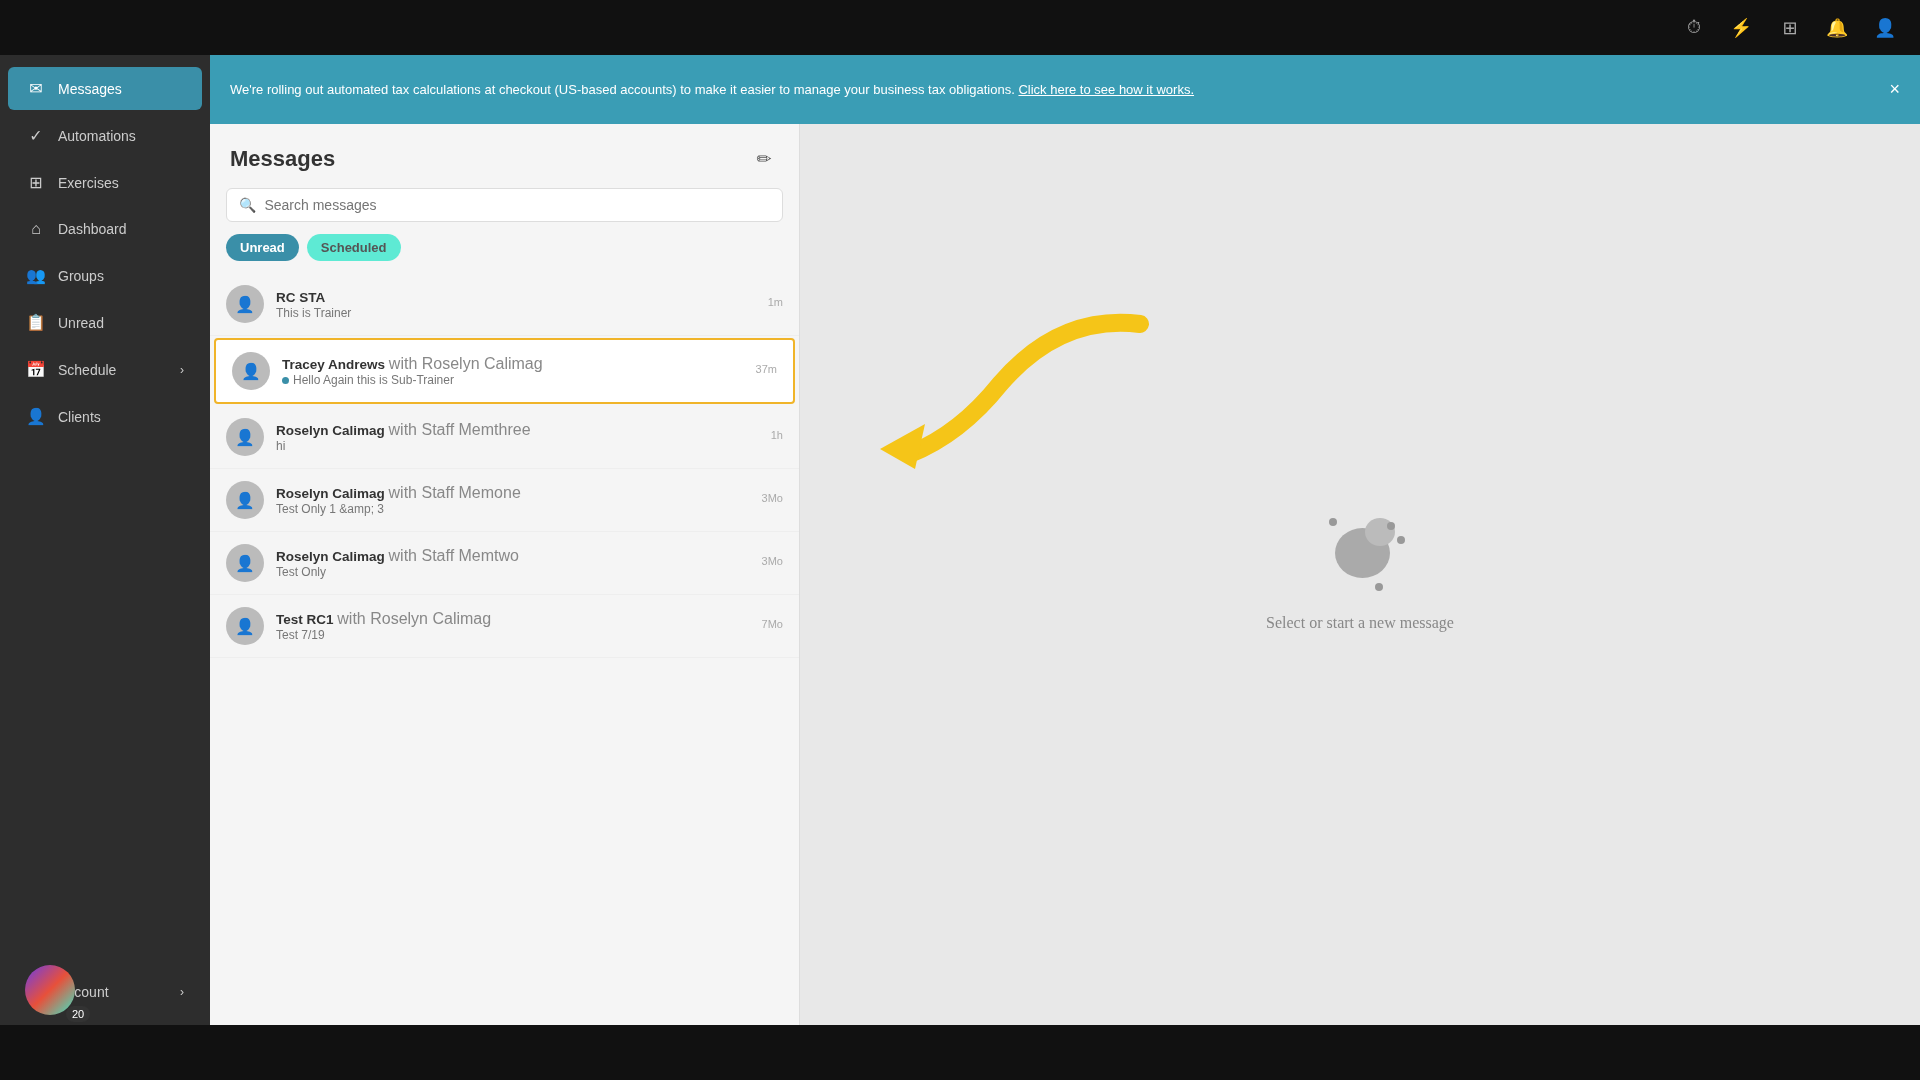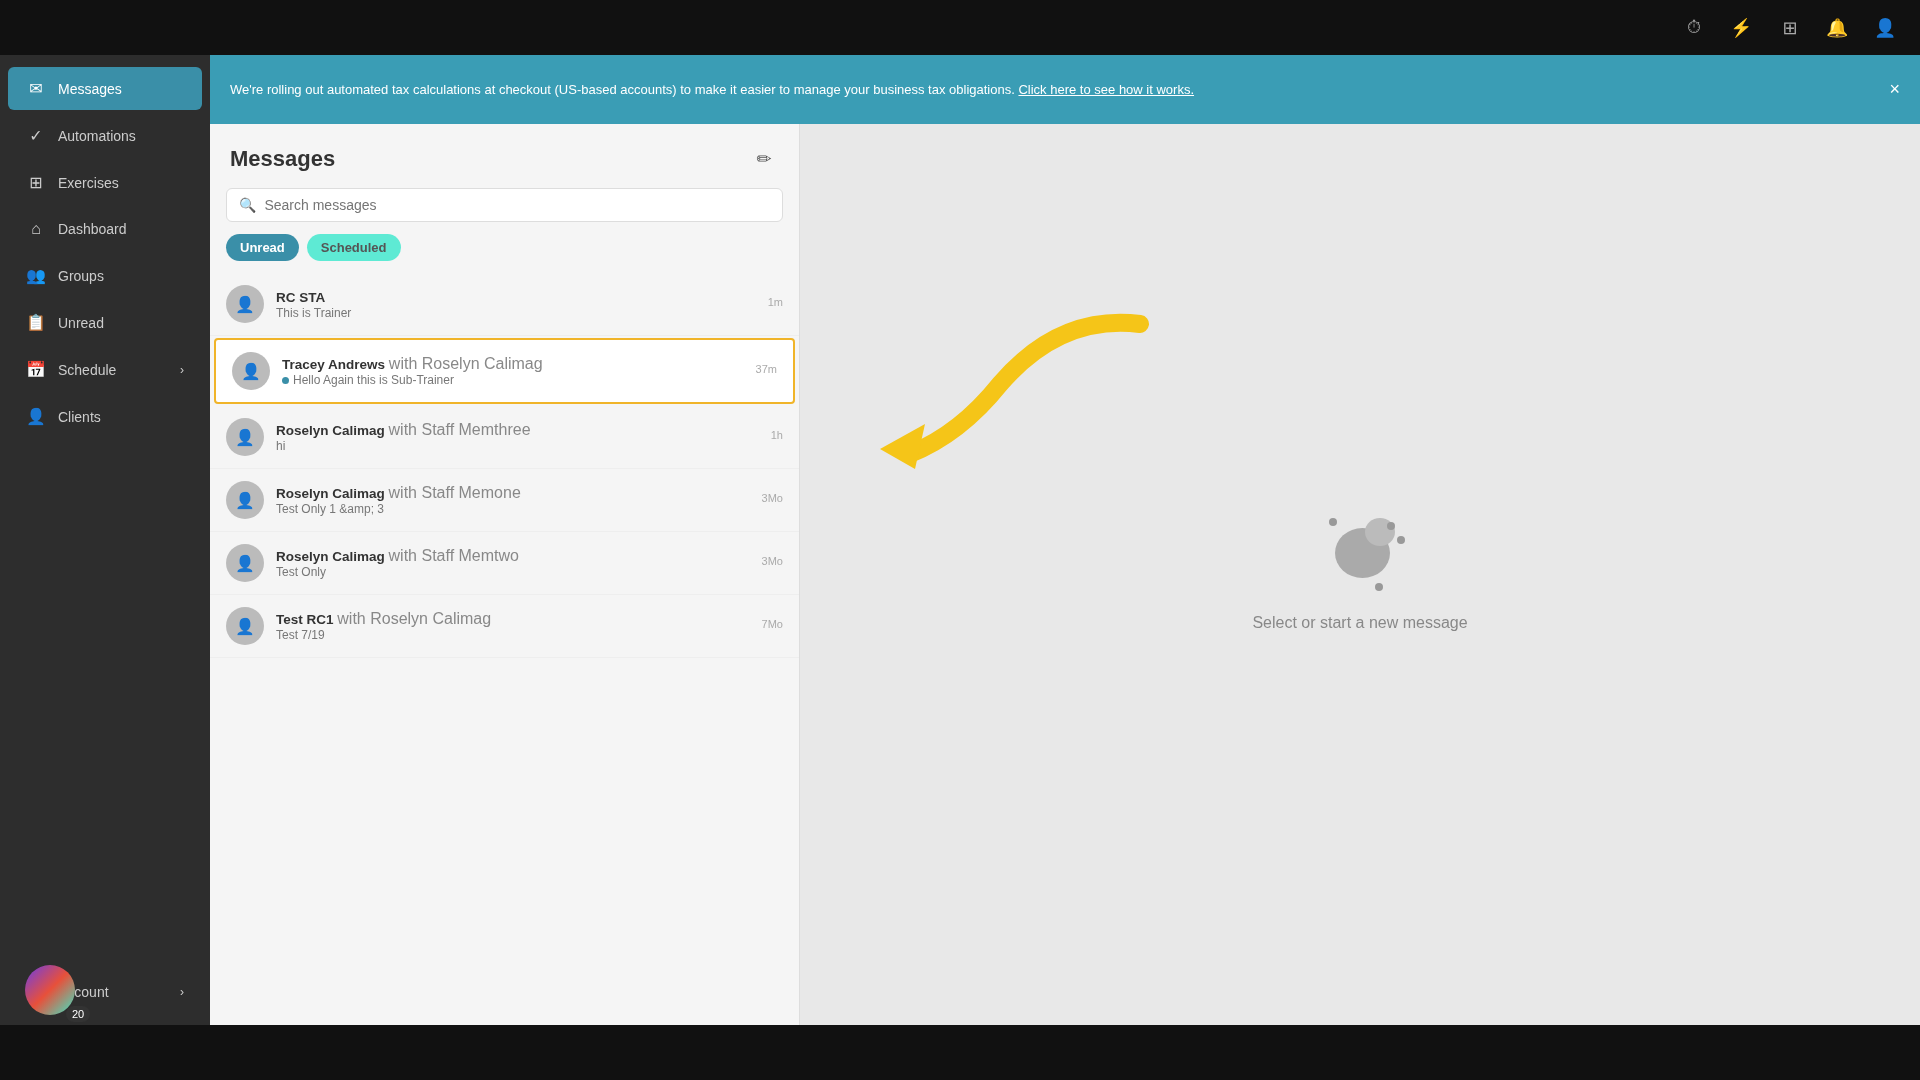--- a/index.html
+++ b/index.html
@@ -212,20 +212,21 @@
 
     
     .right-area {
       flex: 1;
       background: #e8e8e8;
       display: flex;
       flex-direction: column;
       align-items: center;
       justify-content: center;
       position: relative;
+      font-family: Liberation Serif, serif;
     }
     .empty-state {
       display: flex;
       flex-direction: column;
       align-items: center;
       gap: 16px;
     }
     .chat-icon-group {
       position: relative;
       width: 90px;

